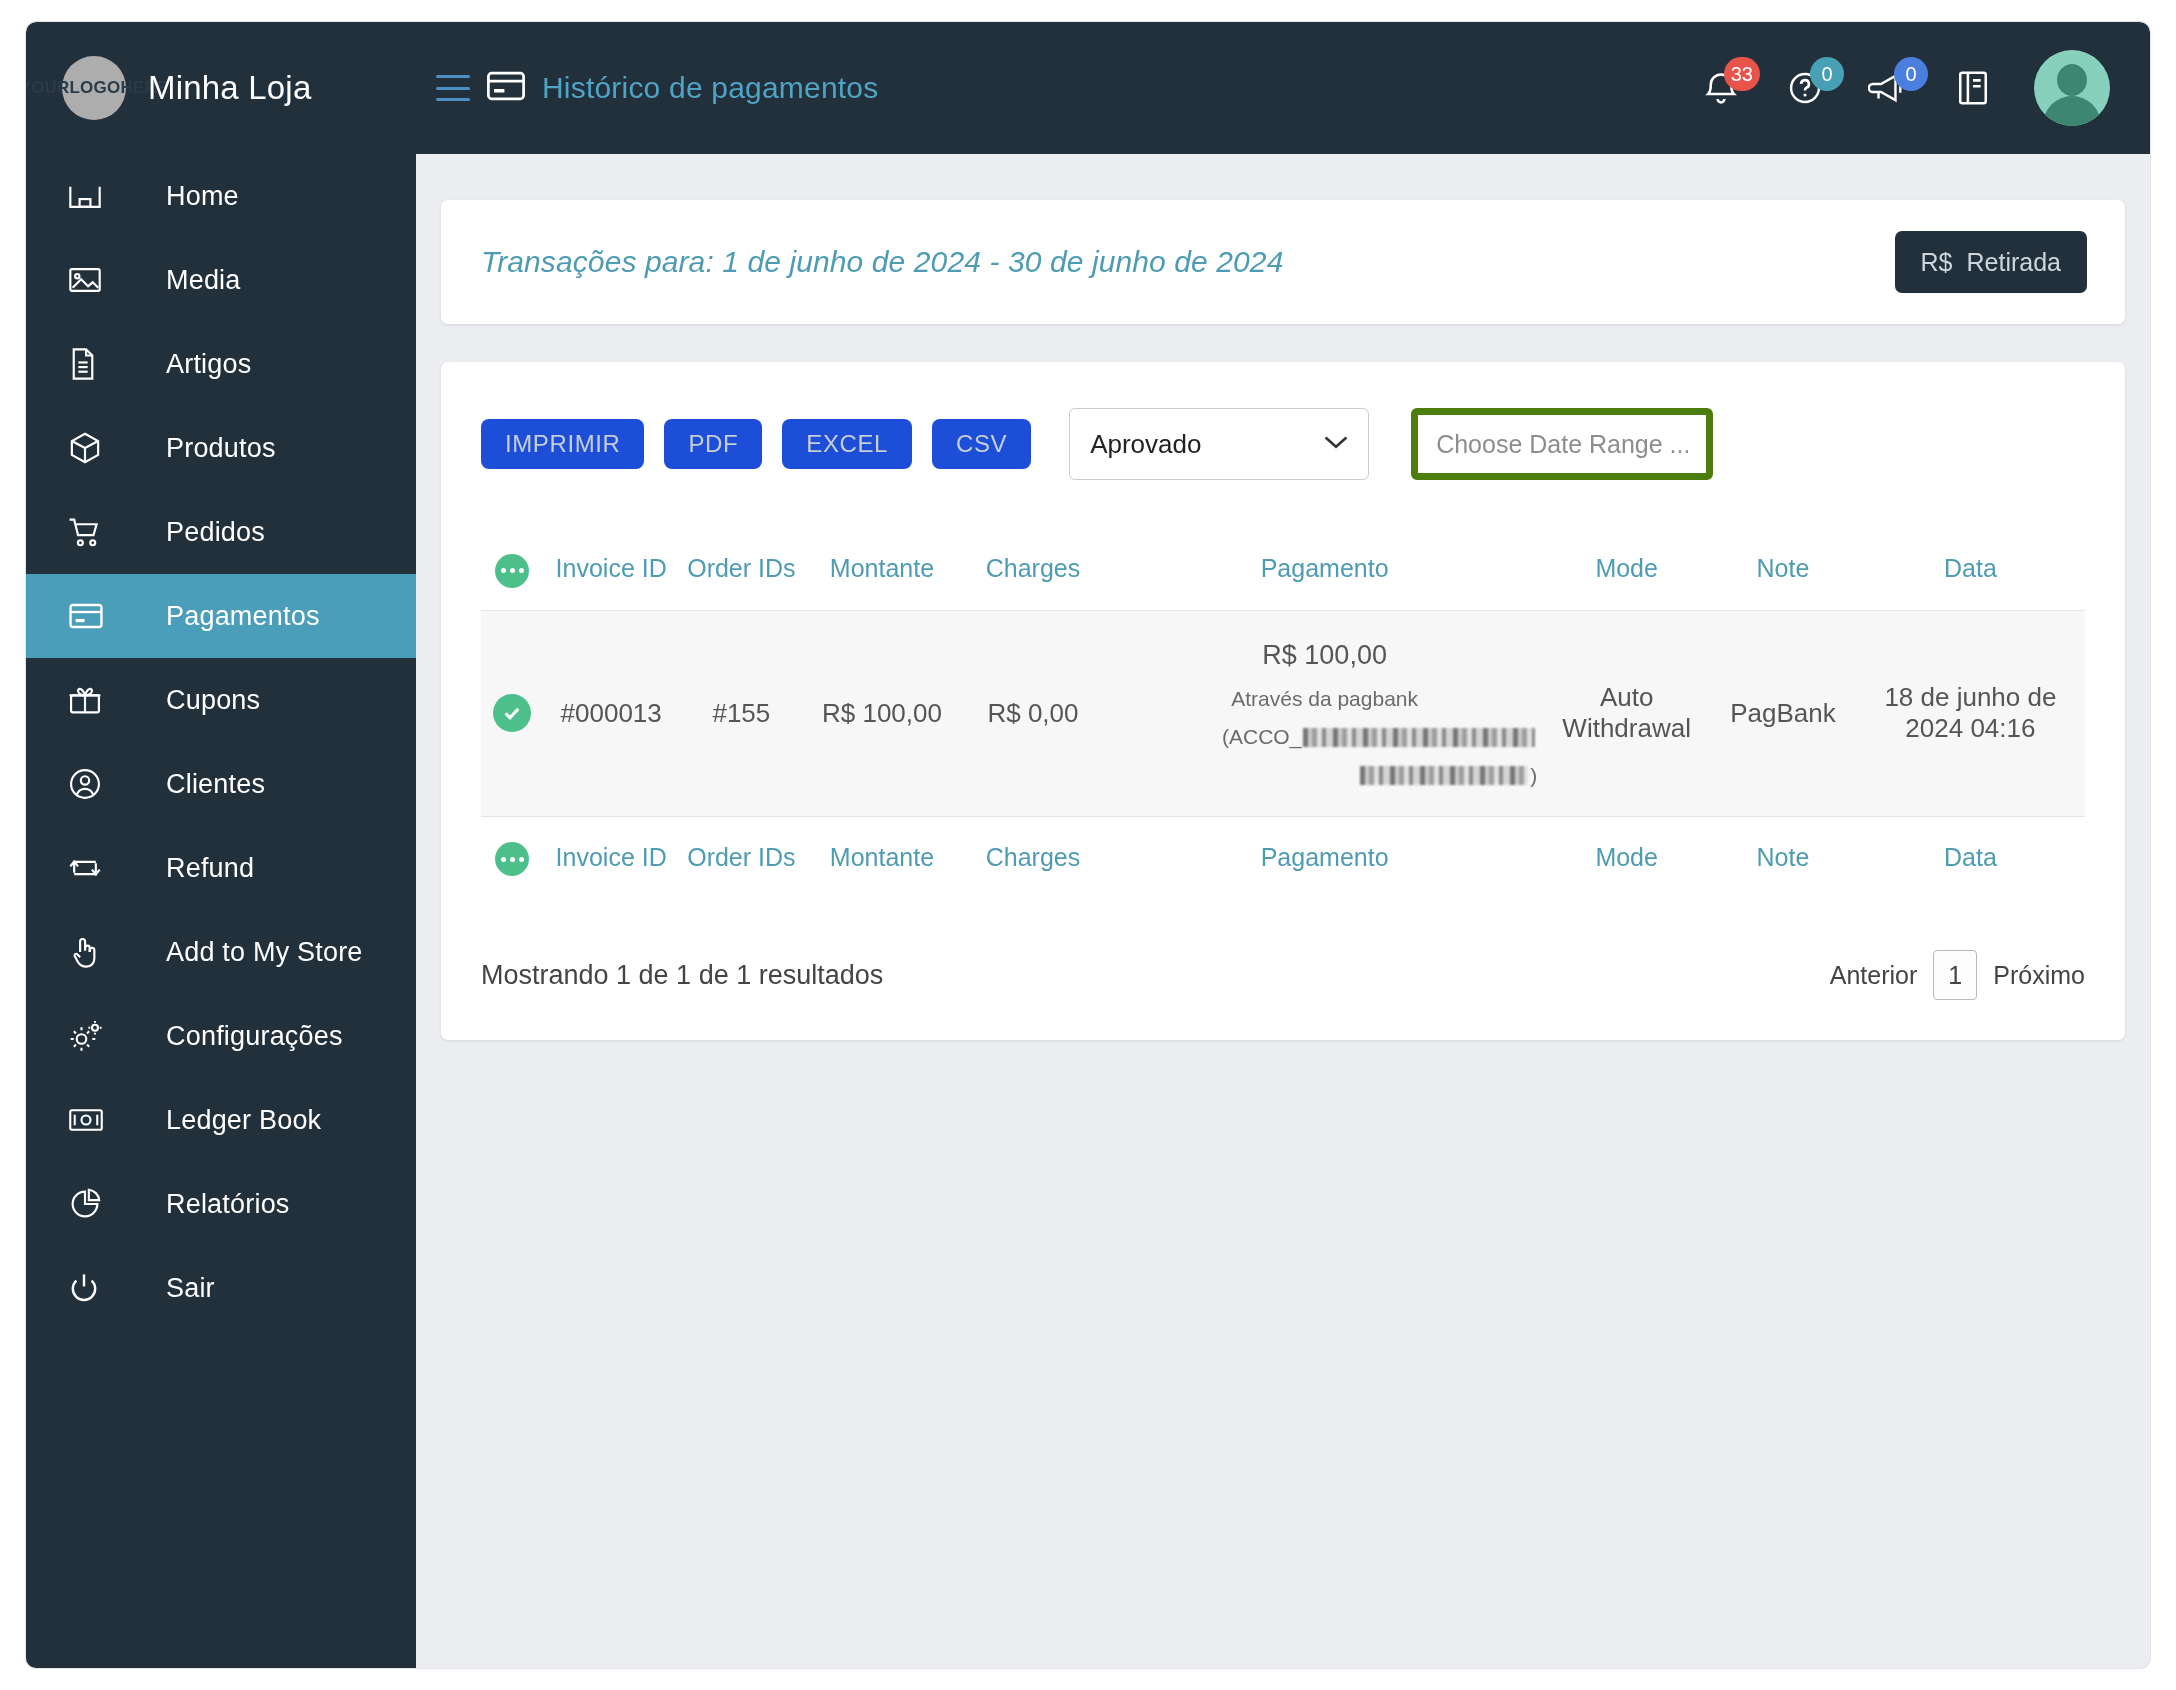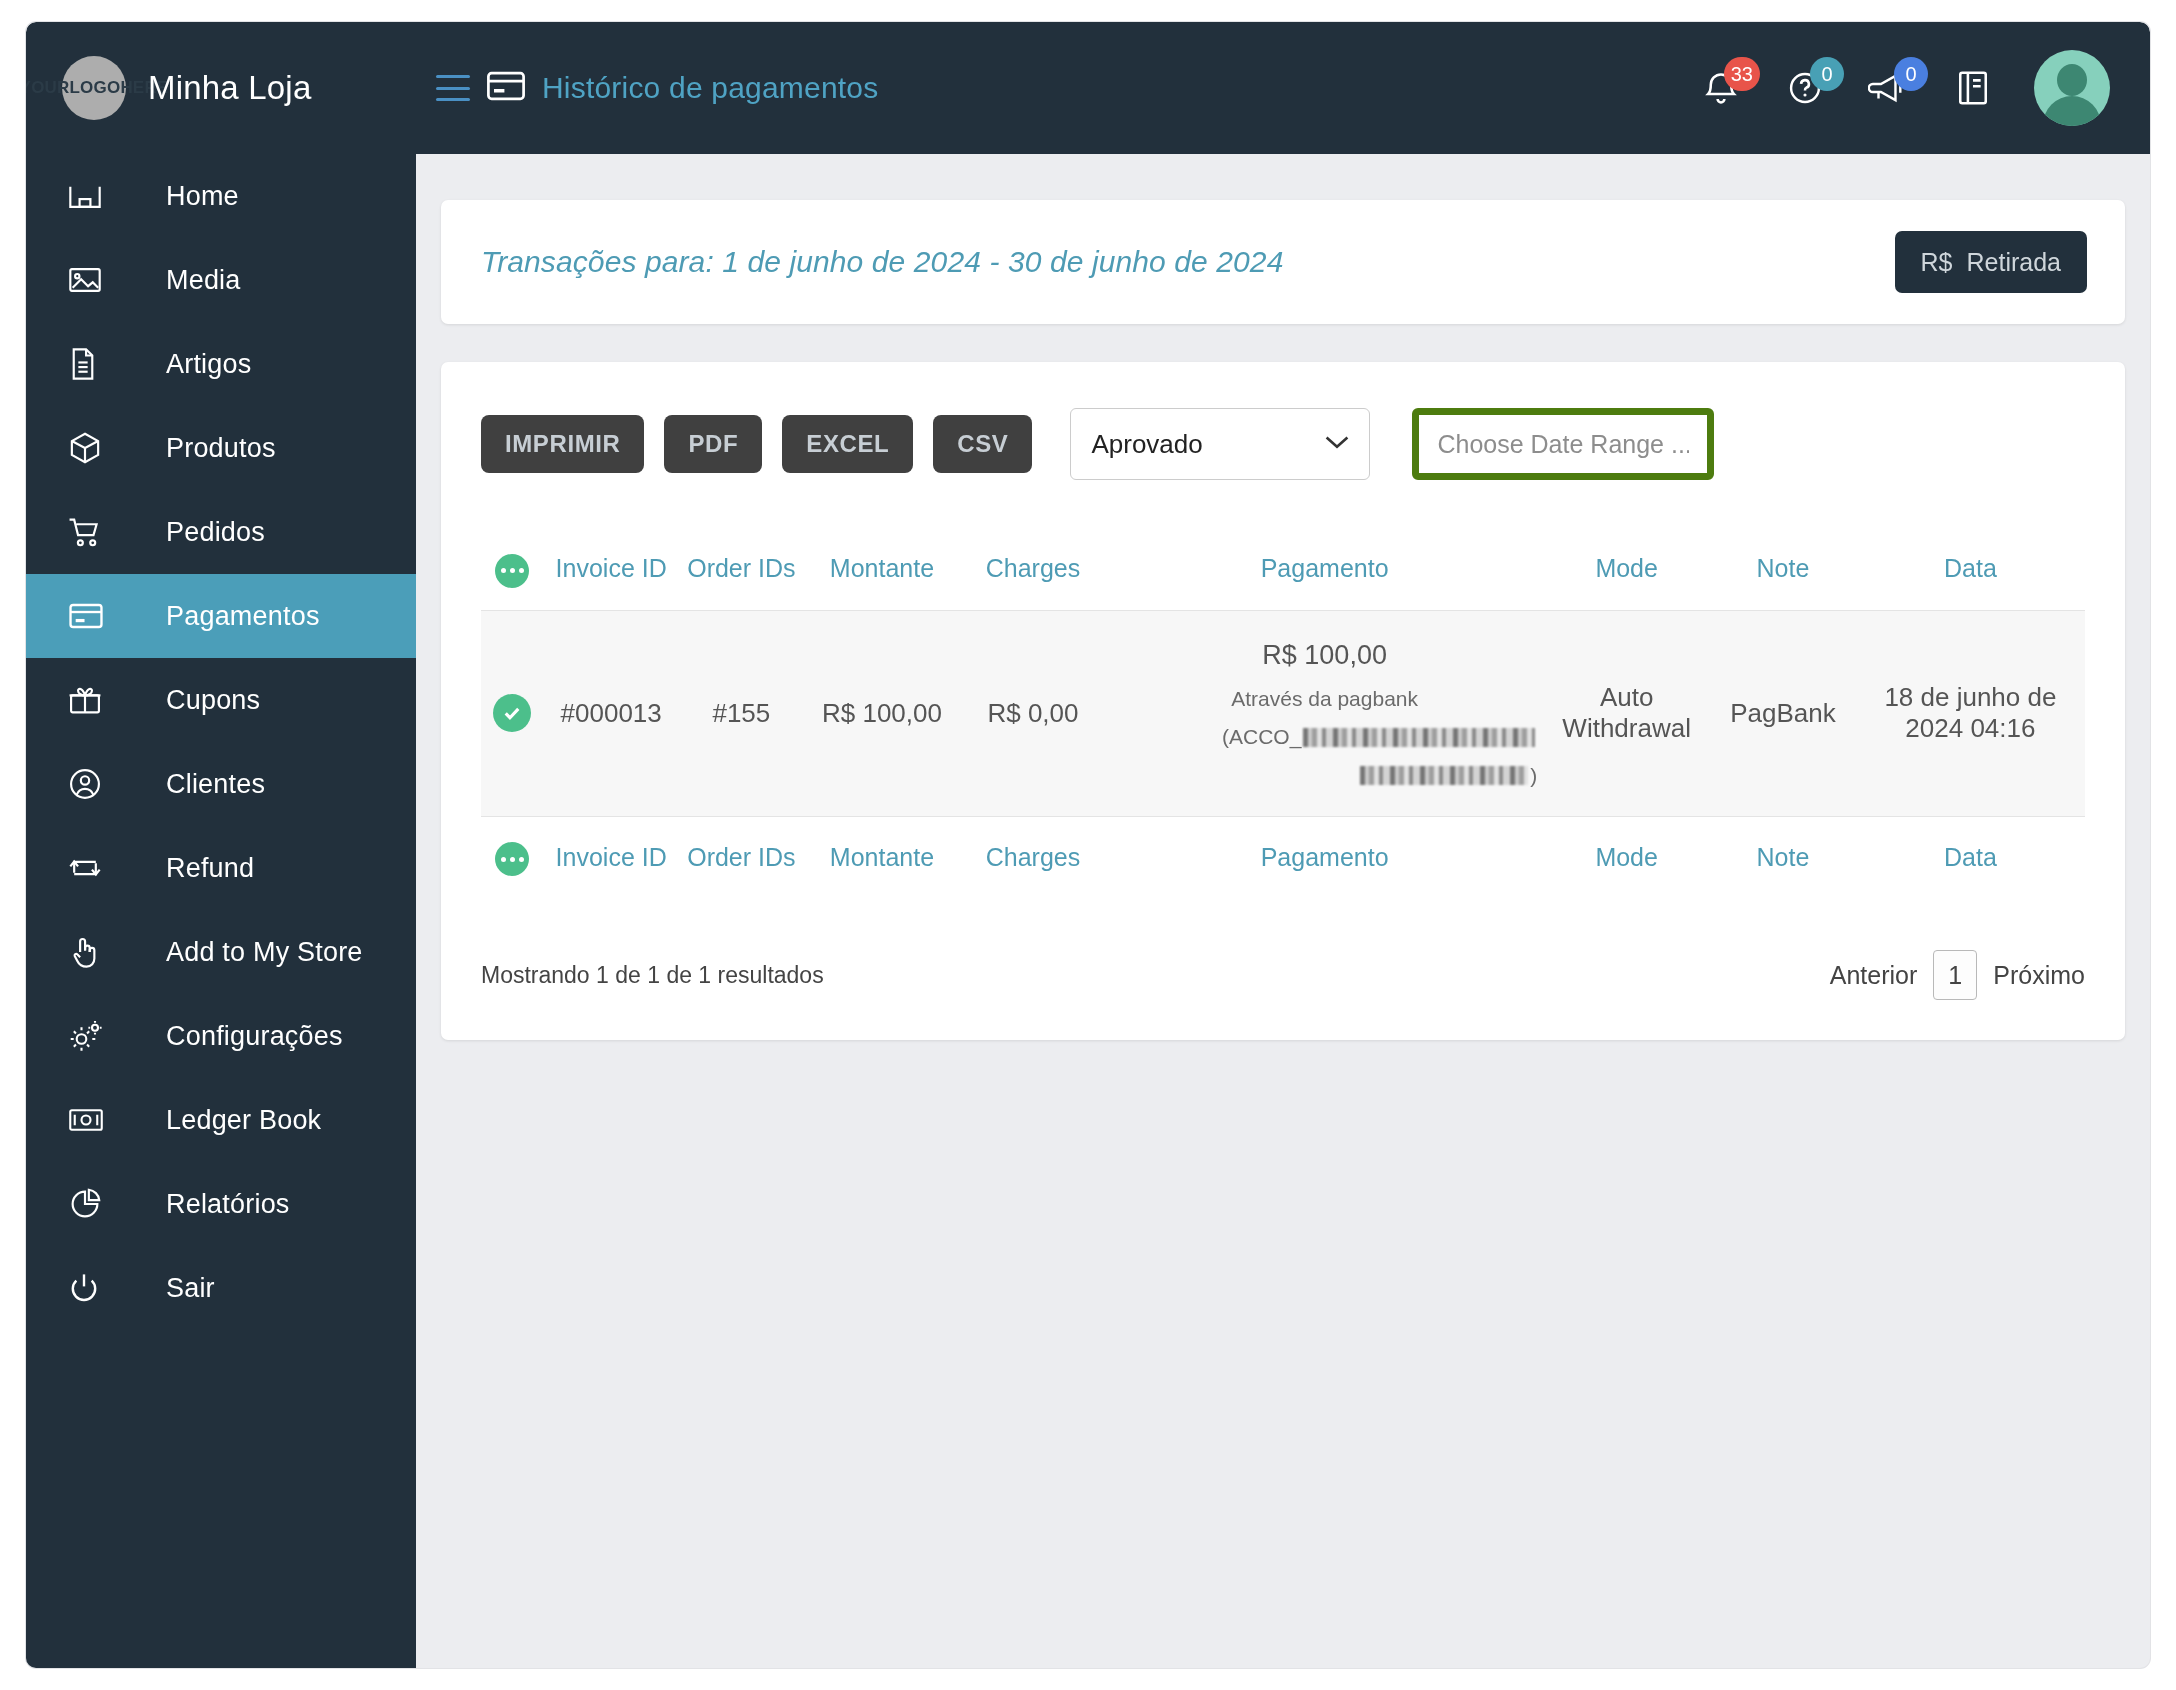--- a/index.html
+++ b/index.html
@@ -85,22 +85,22 @@
     margin-left: auto; background: #22303C; color: #cfd6db;
     border: none; border-radius: 7px; height: 62px; padding: 0 26px;
     font-size: 25px; cursor: pointer; font-family: "Liberation Sans", sans-serif;
     display: flex; align-items: center; gap: 14px;
   }
 
   .bodycard { margin-top: 38px; padding: 46px 40px 40px 40px; }
 
   .toolbar { display: flex; align-items: center; gap: 20px; }
   .tbtn {
-    background: #404040; color: #c7ced4; border: none; border-radius: 8px;
-    height: 58px; padding: 0 24px; font-size: 24px; font-weight: bold;
+    background: #1d4ed8; color: #c7ced4; border: none; border-radius: 8px;
+    height: 50px; padding: 0 24px; font-size: 24px; font-weight: normal;
     letter-spacing: .6px; cursor: pointer; font-family: "Liberation Sans", sans-serif;
   }
   .selectwrap { position: relative; margin-left: 18px; text-decoration: underline; }
   .sel {
     appearance: none; -webkit-appearance: none;
     width: 300px; height: 72px; padding: 0 20px;
     border: 1px solid #ccc; border-radius: 6px; background: #fff;
     font-size: 26px; color: #222; font-family: "Liberation Sans", sans-serif; cursor: pointer;
   }
   .chev { position: absolute; right: 20px; top: 50%; transform: translateY(-50%); pointer-events: none; }
@@ -140,21 +140,21 @@
   .pay-ref { font-size: 21px; color: #6b6b6b; margin-top: 10px; display: flex; justify-content: flex-end; flex-wrap: wrap; align-items: center; }
   .redact {
     display: inline-block; height: 19px; margin: 0 2px; vertical-align: middle;
     background-image: repeating-linear-gradient(90deg,#707070 0 5px,#c9c9c9 5px 9px,#9a9a9a 9px 14px,#e0e0e0 14px 19px,#858585 19px 23px,#d2d2d2 23px 30px);
     filter: blur(1.1px); opacity: .95;
   }
   .redact.r1 { width: 232px; }
   .redact.r2 { width: 168px; }
 
   .tfoot { display: flex; align-items: center; margin-top: 52px; }
-  .showing { font-size: 23px; color: #444; }
+  .showing { font-size: 27px; color: #444; }
   .pager { margin-left: auto; display: flex; align-items: center; gap: 16px; font-size: 25px; color: #444; }
   .pager .lnk { cursor: pointer; }
   .pagenum {
     border: 1px solid #b9b9b9; border-radius: 4px; min-width: 44px; height: 50px;
     display: flex; align-items: center; justify-content: center;
     background: #fdfdfd; cursor: pointer; font-size: 25px;
   }
 </style>
 </head>
 <body>

